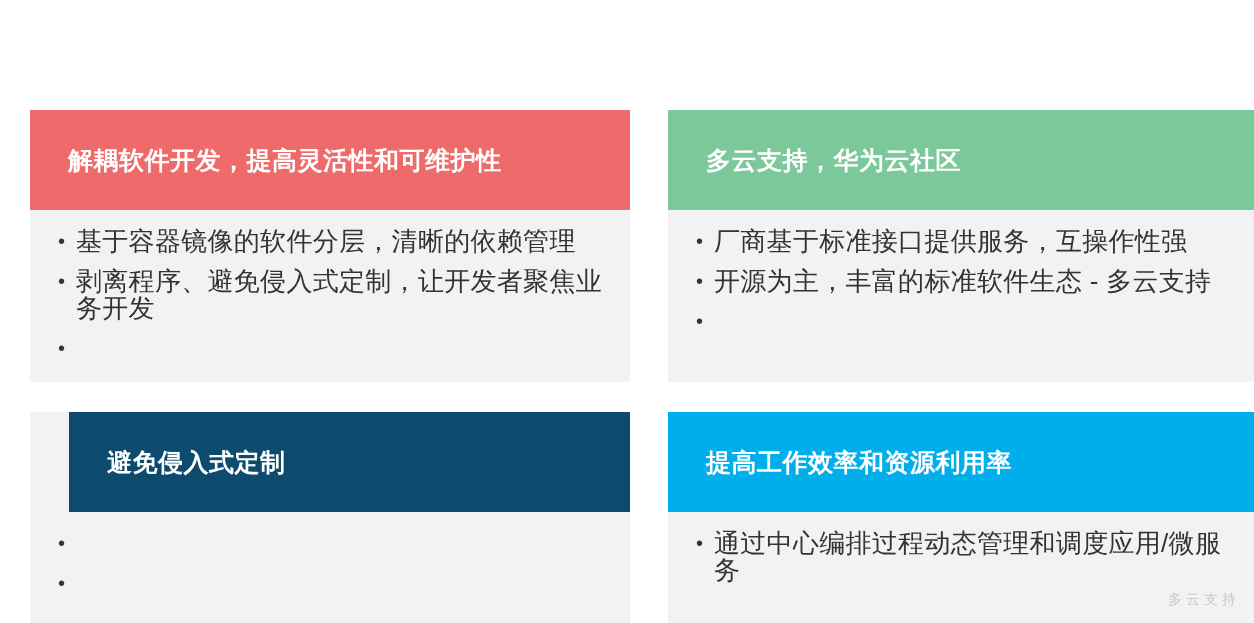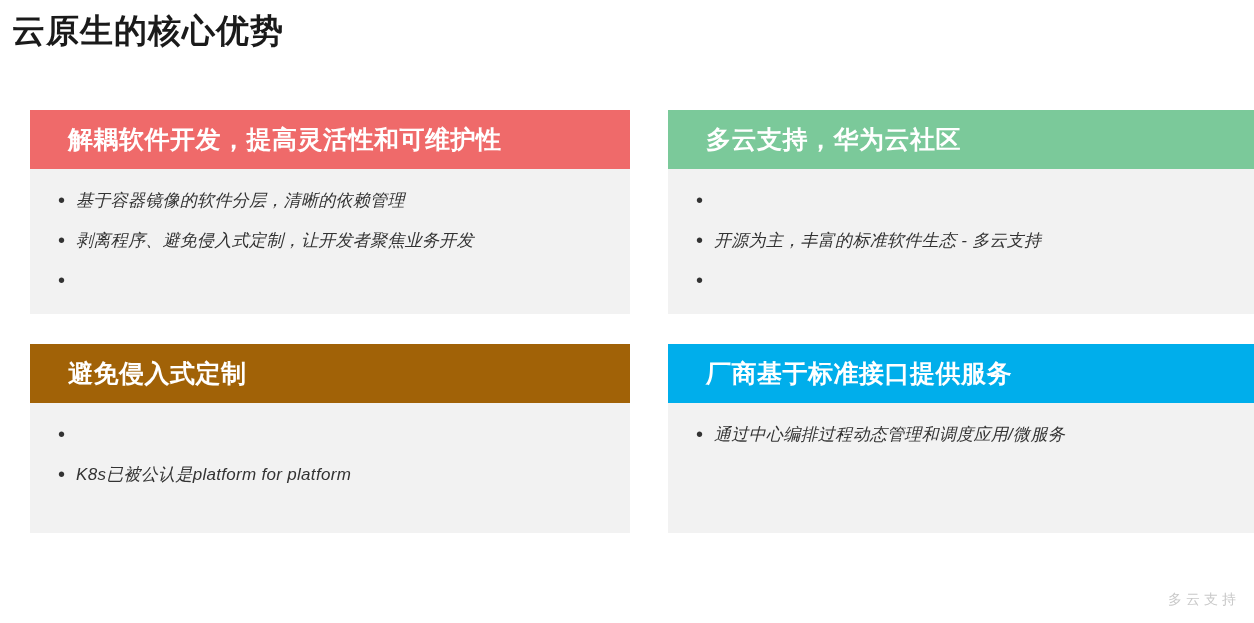--- a/index.html
+++ b/index.html
@@ -42,21 +42,21 @@
     column-gap: 38px;
     row-gap: 30px;
   }
   .card {
     width: 600px;
     background: #f2f2f2;
     display: flex;
     flex-direction: column;
   }
   .card-header {
-    height: 59px;
+    height: 100px;
     display: flex;
     align-items: center;
     padding: 0 0 0 38px;
     box-sizing: border-box;
   }
   .card-header-text {
     color: #ffffff;
     font-size: 25px;
     font-weight: bold;
     letter-spacing: 0.5px;
@@ -75,41 +75,39 @@
   .bullet-row:last-child { margin-bottom: 0; }
   .bullet-dot {
     flex: 0 0 auto;
     width: 18px;
     font-size: 20px;
     line-height: 27px;
     color: #333333;
     text-align: left;
   }
   .bullet-text {
-    font-size: 17px;
+    font-size: 26px;
     line-height: 27px;
     color: #333333;
     letter-spacing: 0.3px;
-    font-style: italic;
   }
   .watermark {
     position: absolute;
     right: 14px;
     bottom: 14px;
     font-size: 14px;
     letter-spacing: 4px;
     color: #c9c9c9;
   }
 </style>
 </head>
 <body>
 
 <div class="slide">
 
-  <div class="page-title">云原生的核心优势</div>
 
   <div class="grid">
 
     <div class="card">
       <div class="card-header" style="background:#ef6a6a;">
         <span class="card-header-text">解耦软件开发，提高灵活性和可维护性</span>
       </div>
       <div class="card-body tall">
         <div class="bullet-row">
           <span class="bullet-dot">•</span>
@@ -125,49 +123,49 @@
       </div>
     </div>
 
     <div class="card">
       <div class="card-header" style="background:#7bc99a;">
         <span class="card-header-text">多云支持，华为云社区</span>
       </div>
       <div class="card-body tall">
         <div class="bullet-row">
           <span class="bullet-dot">•</span>
+          <span class="bullet-text">厂商基于标准接口提供服务，互操作性强</span>
         </div>
         <div class="bullet-row">
           <span class="bullet-dot">•</span>
           <span class="bullet-text">开源为主，丰富的标准软件生态 - 多云支持</span>
         </div>
         <div class="bullet-row">
           <span class="bullet-dot">•</span>
         </div>
       </div>
     </div>
 
     <div class="card">
-      <div class="card-header" style="background:#a16207;">
+      <div class="card-header" style="background:#0c4a6e;margin-left:39px;">
         <span class="card-header-text">避免侵入式定制</span>
       </div>
       <div class="card-body short">
         <div class="bullet-row">
           <span class="bullet-dot">•</span>
         </div>
         <div class="bullet-row">
           <span class="bullet-dot">•</span>
-          <span class="bullet-text">K8s已被公认是platform for platform</span>
         </div>
       </div>
     </div>
 
     <div class="card">
       <div class="card-header" style="background:#00aeeb;">
-        <span class="card-header-text">厂商基于标准接口提供服务</span>
+        <span class="card-header-text">提高工作效率和资源利用率</span>
       </div>
       <div class="card-body short">
         <div class="bullet-row">
           <span class="bullet-dot">•</span>
           <span class="bullet-text">通过中心编排过程动态管理和调度应用/微服务</span>
         </div>
       </div>
     </div>
 
   </div>

